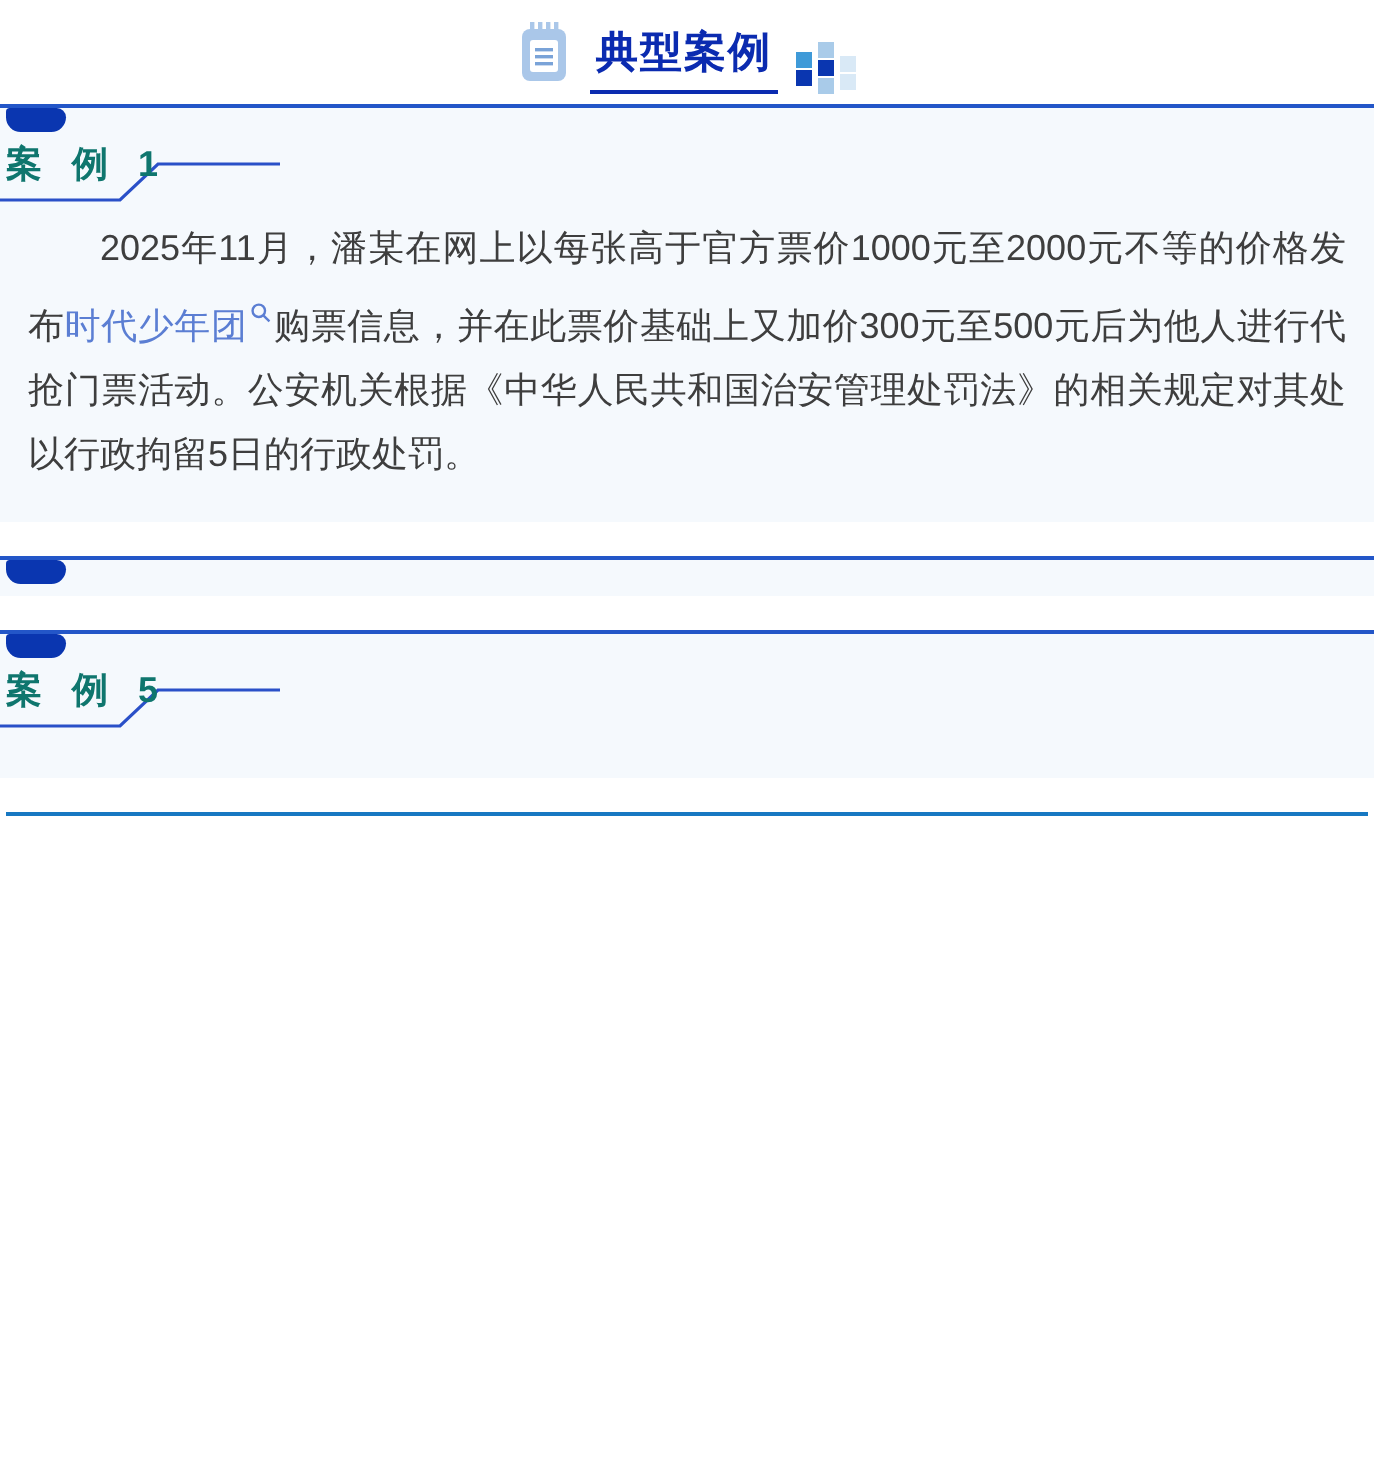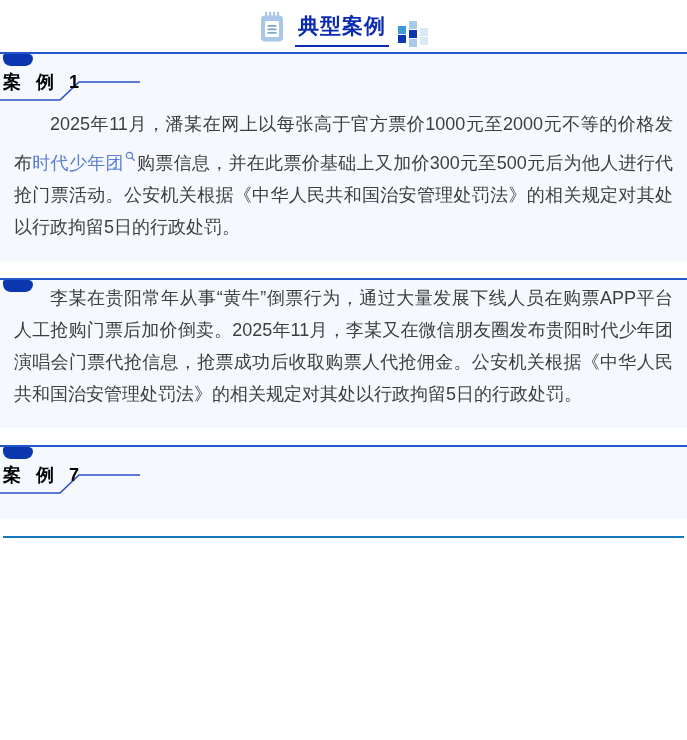--- a/index.html
+++ b/index.html
@@ -45,21 +45,21 @@
   }
   .case-head{
     position:relative;
     margin:16px 0 4px;
     height:34px;
   }
   .case-label{
     position:relative;z-index:1;
     display:inline-block;
     padding-left:3px;
-    font-size:18px;font-weight:bold;color:#000000;
+    font-size:18px;font-weight:bold;color:#0f766e;
     letter-spacing:5px;
   }
   .head-line{position:absolute;left:0;top:2px;z-index:0;}
   .case-paragraph{
     margin:2px 14px 0;
     font-size:18px;line-height:32px;color:#3e3e3e;
     text-indent:2em;text-align:justify;
   }
   .inline-link{color:#5b7ed3;cursor:pointer;}
   .search-sup{vertical-align:7px;margin:0 1px;}
@@ -114,28 +114,27 @@
     <span class="case-label">案 例 1</span>
   </div>
   <p class="case-paragraph"><span>2025年11月，潘某在网上以每张高于官方票价1000元至2000元不等的价格发布</span><span class="inline-link">时代少年团</span><span class="search-sup"><svg width="11" height="11" viewBox="0 0 12 12">
           <circle cx="4.8" cy="4.8" r="3.4" stroke="#5b7ed3" stroke-width="1.3" fill="none"></circle>
           <line x1="7.4" y1="7.4" x2="10.6" y2="10.6" stroke="#5b7ed3" stroke-width="1.3"></line>
         </svg></span><span>购票信息，并在此票价基础上又加价300元至500元后为他人进行代抢门票活动。公安机关根据《中华人民共和国治安管理处罚法》的相关规定对其处以行政拘留5日的行政处罚。</span></p>
 </div>
 
 <div class="case-section">
   <div class="case-tab"></div>
-  <p class="case-paragraph">李某在贵阳常年从事“黄牛”倒票行为，通过大量发展下线人员在购票APP平台人工抢购门票后加价倒卖。2025年11月，李某又在微信朋友圈发布贵阳时代少年团演唱会门票代抢信息，抢票成功后收取购票人代抢佣金。公安机关根据《中华人民共和国治安管理处罚法》的相关规定对其处以行政拘留5日的行政处罚。</p>
 </div>
 
 <div class="case-section">
   <div class="case-tab"></div>
   <div class="case-head">
     <span class="head-line">
       <svg width="145" height="32" viewBox="0 0 145 32">
         <path d="M0 28 H60 L79 10 H140" stroke="#2a50c8" stroke-width="1.6" fill="none"></path>
       </svg>
     </span>
-    <span class="case-label">案 例 7</span>
+    <span class="case-label">案 例 5</span>
   </div>
 </div>
 
 <div class="bottom-rule"></div>
 
 </body></html>

